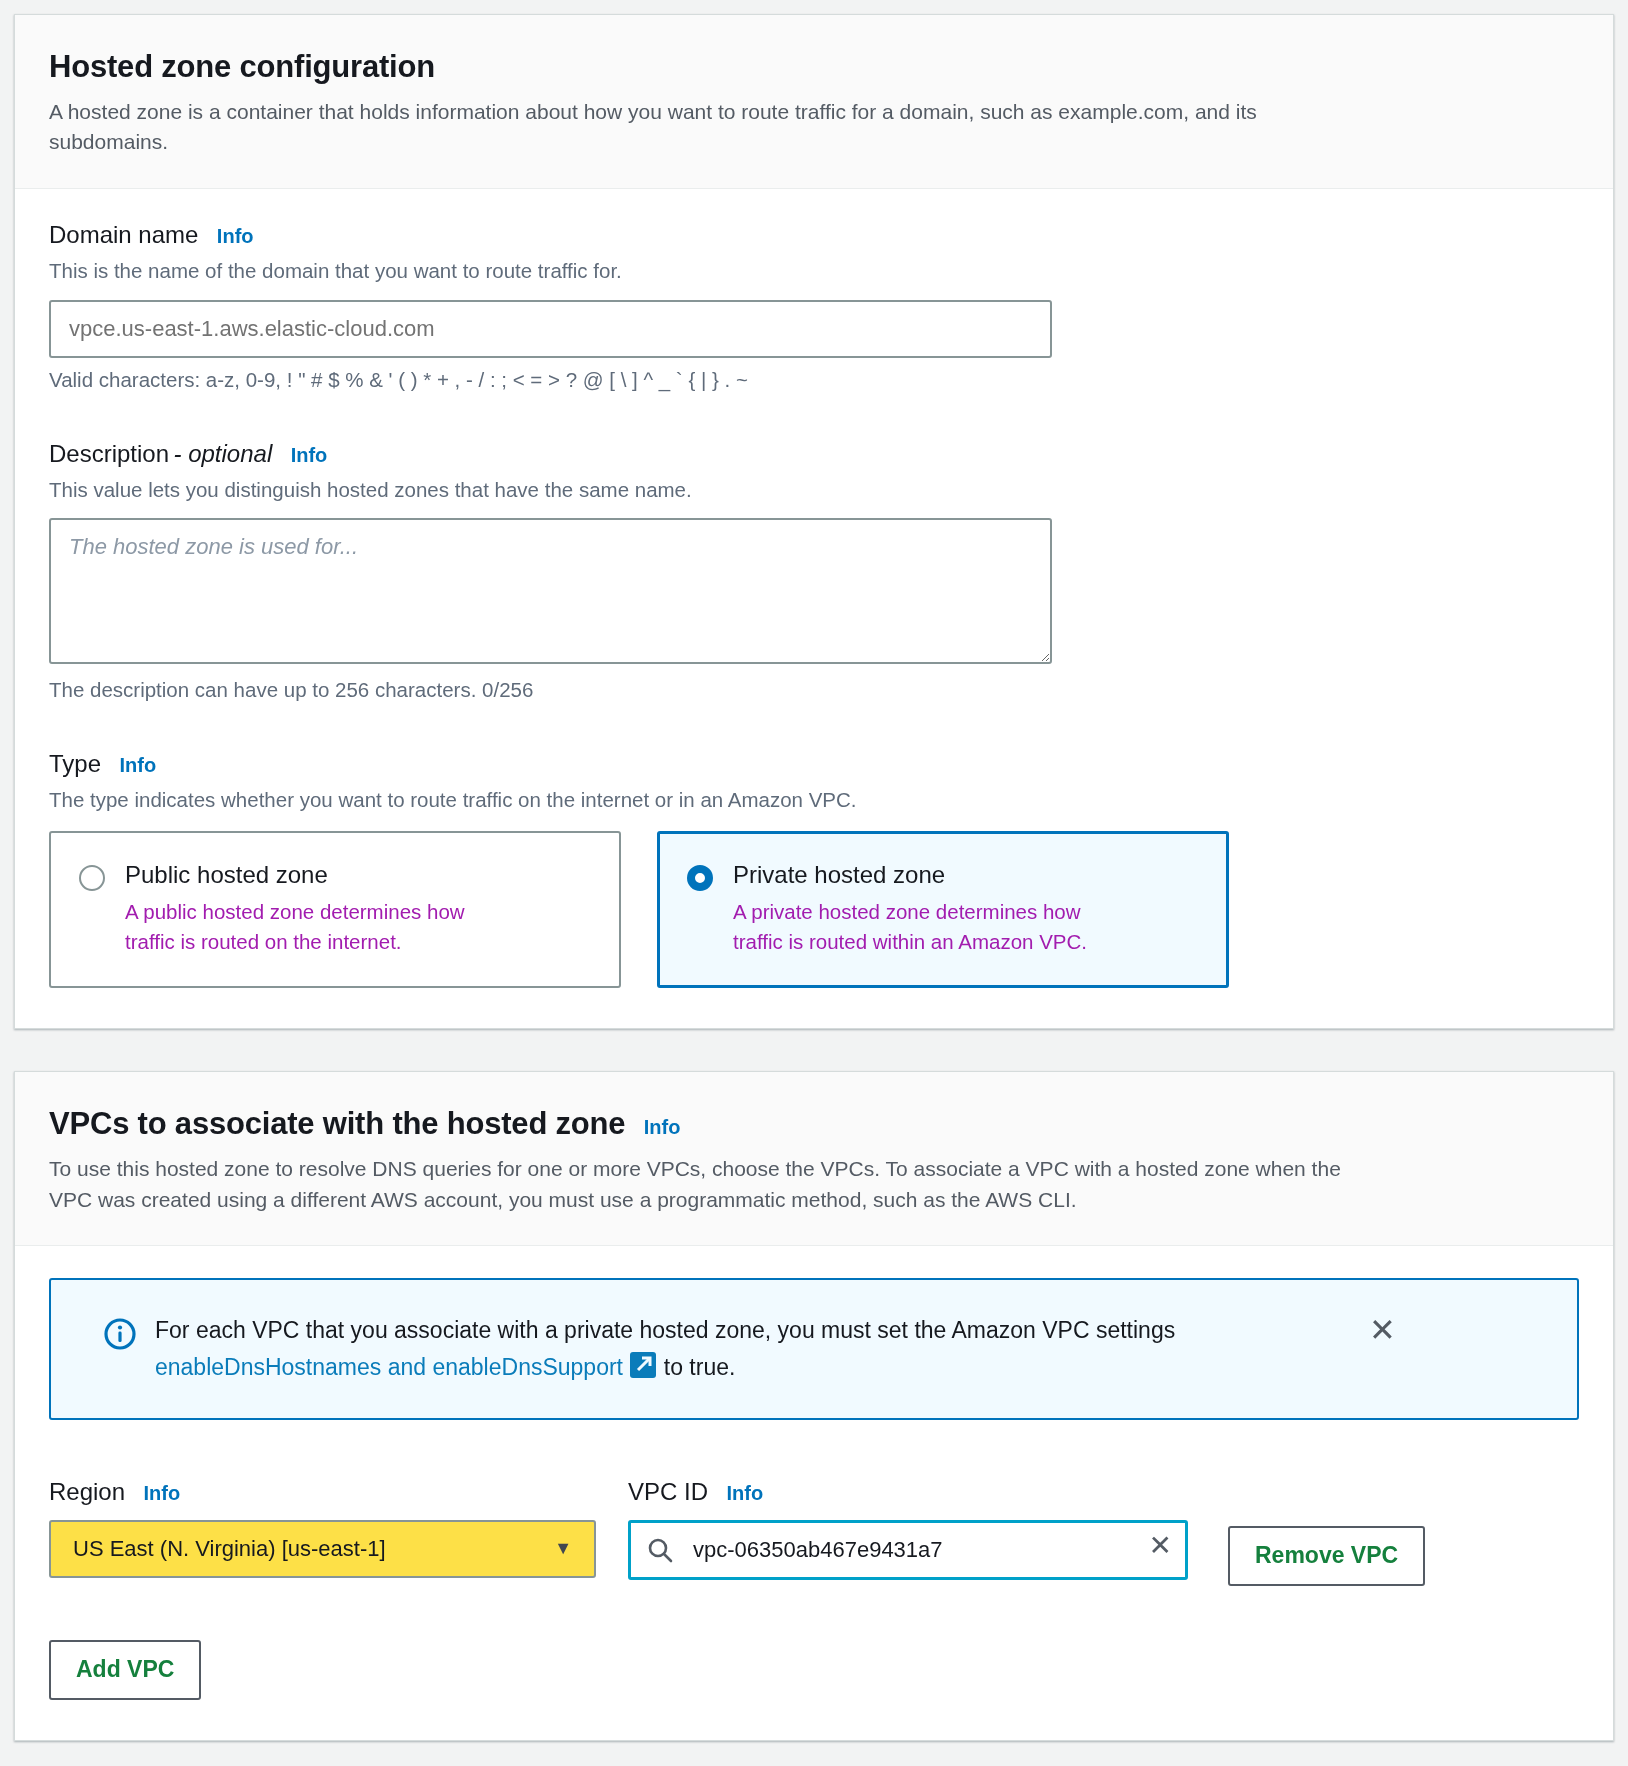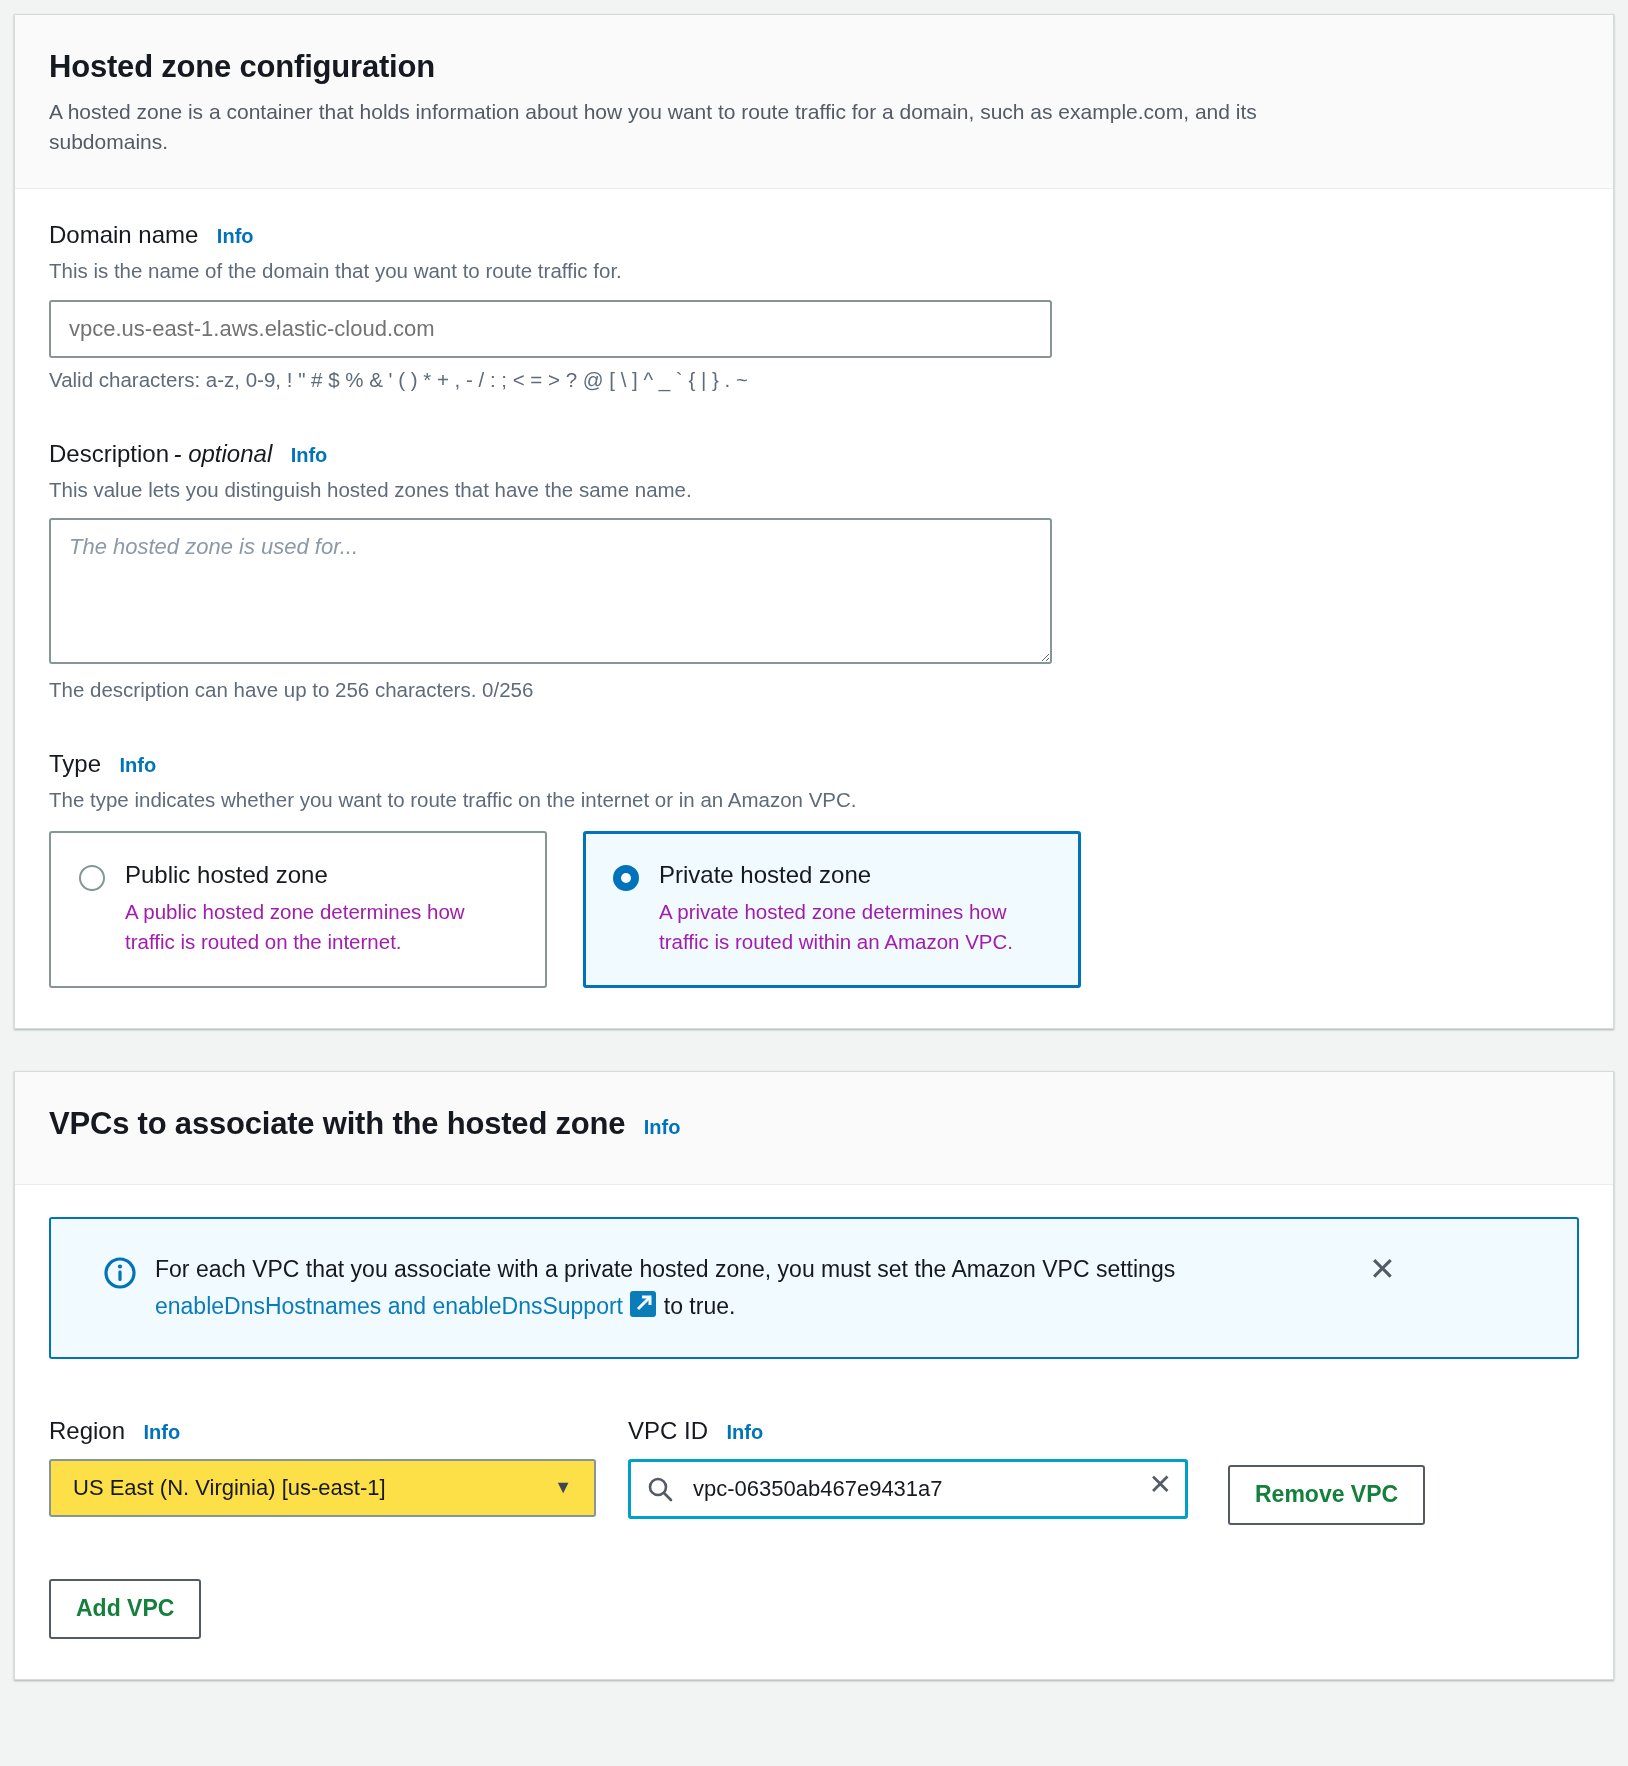--- a/index.html
+++ b/index.html
@@ -92,21 +92,21 @@
     resize: both;
   }
   .textarea-input::placeholder, .text-input::placeholder {
     color: #8d99a6;
     font-style: italic;
     opacity: 1;
   }
 
   .tiles { display: flex; gap: 36px; margin-top: 16px; }
   .tile {
-    width: 498px;
+    width: 572px;
     border: 2px solid #879596;
     border-radius: 3px;
     background: #fff;
     padding: 28px 26px 30px 28px;
     display: flex;
     align-items: flex-start;
     gap: 20px;
     cursor: pointer;
   }
   .tile.selected {
@@ -281,20 +281,21 @@
 
     </div>
   </section>
 
   <section class="card">
     <header class="card-header">
       <div class="card-title-row">
         <h1 class="card-title">VPCs to associate with the hosted zone</h1>
         <a class="info-link">Info</a>
       </div>
+      <p class="card-desc">To use this hosted zone to resolve DNS queries for one or more VPCs, choose the VPCs. To associate a VPC with a hosted zone when the VPC was created using a different AWS account, you must use a programmatic method, such as the AWS CLI.</p>
     </header>
     <div class="card-body">
 
       <div class="alert">
         <span class="alert-icon">
           <svg width="34" height="34" viewBox="0 0 34 34">
             <circle cx="17" cy="17" r="14" fill="none" stroke="#0073bb" stroke-width="3.2"></circle>
             <circle cx="17" cy="10.5" r="2.1" fill="#0073bb"></circle>
             <rect x="15.4" y="14.6" width="3.2" height="10.5" rx="1.4" fill="#0073bb"></rect>
           </svg>

